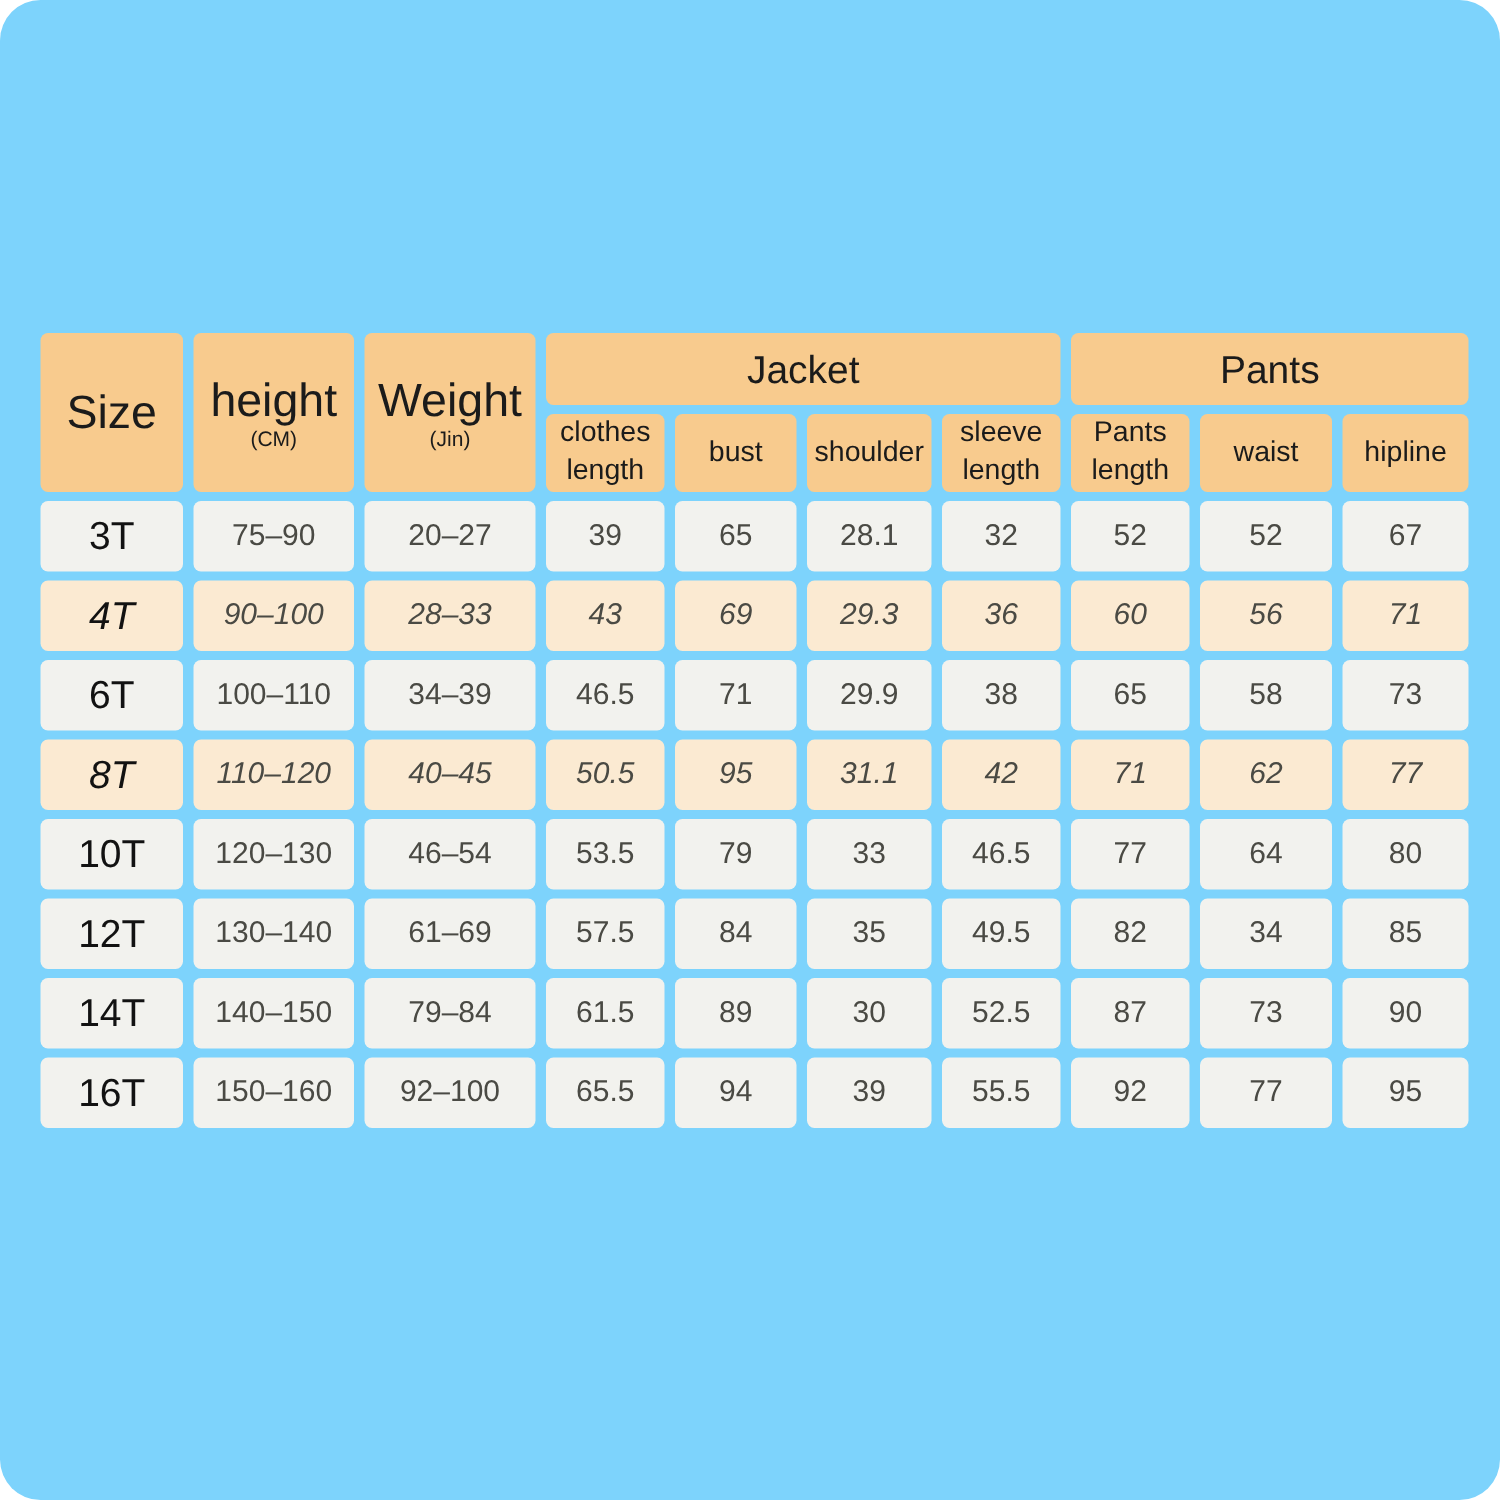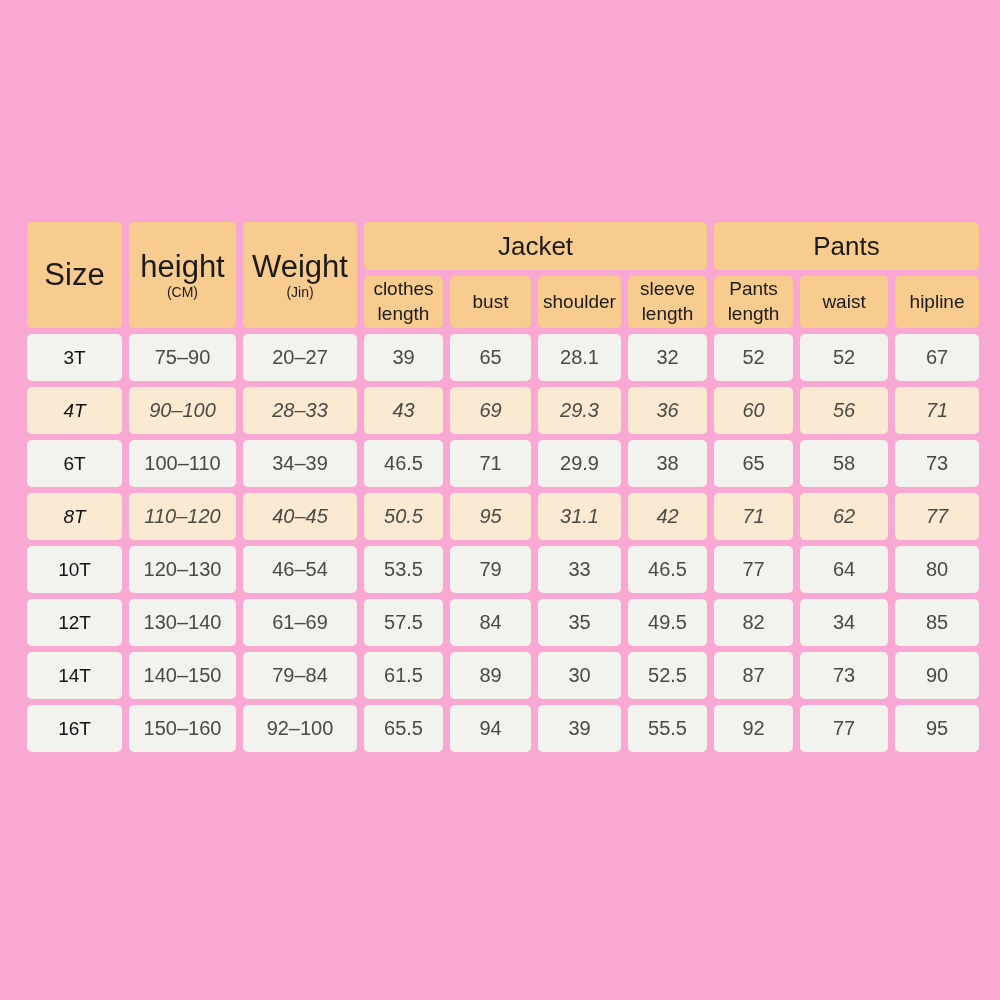--- a/index.html
+++ b/index.html
@@ -9,23 +9,24 @@
     --header-text: #1b1b1b;
     --data-text: #4a4a44;
     --size-text: #121212;
   }
   * { margin: 0; padding: 0; box-sizing: border-box; }
   html, body { width: 1000px; height: 1000px; background: #ffffff; }
   .canvas {
     position: relative;
     width: 1000px;
     height: 1000px;
-    background: #f9a8d4;
+    background: #7dd3fc;
     font-family: "Liberation Sans", sans-serif;
     overflow: hidden;
+    border-radius: 27px;
   }
   table.size-table {
     position: absolute;
     left: 20px;
     top: 216px;
     width: 966px;
     border-collapse: separate;
     border-spacing: 7px 6px;
     table-layout: fixed;
   }
@@ -47,21 +48,21 @@
   th.group-head { font-size: 26px; }
   tr.sub-row th { font-size: 19px; line-height: 1.3; font-weight: normal; }
   tbody td {
     background: var(--row-bg);
     color: var(--data-text);
     font-size: 20px;
     height: 47px;
   }
   tbody tr.peach td { background: var(--row-alt-bg); font-style: italic; }
   tbody td.size-cell {
-    font-size: 19px;
+    font-size: 26px;
     color: var(--size-text);
   }
 </style>
 </head>
 <body>
 
 <div class="canvas">
   <table class="size-table">
     <colgroup>
       <col style="width:95px">

